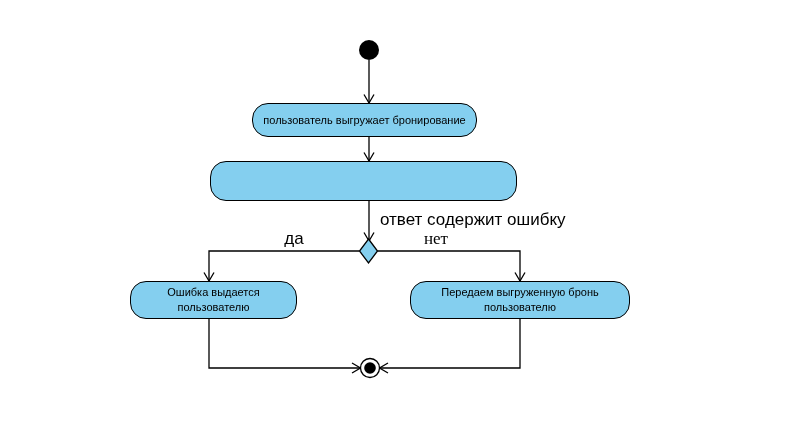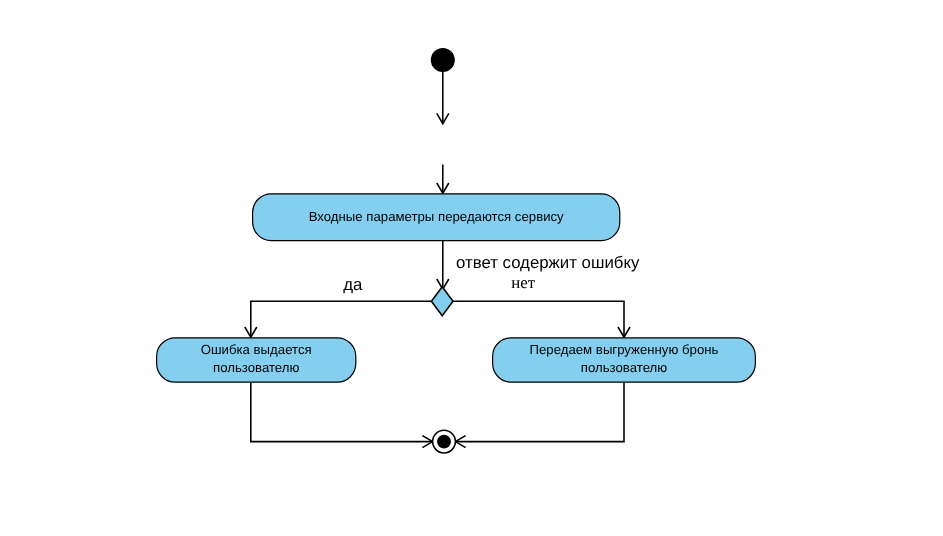--- a/index.html
+++ b/index.html
@@ -35,21 +35,21 @@
     flex-direction: column;
     align-items: center;
     justify-content: center;
     text-align: center;
     font-size: 11px;
     line-height: 1.35;
   }
   .activity .line { white-space: nowrap; }
   .edge-label {
     position: absolute;
-    font-size: 14px;
+    font-size: 17px;
     white-space: nowrap;
   }
   .edge-label.centered { text-align: center; }
 </style>
 </head>
 <body>
 
 <div class="canvas">
 
   <svg class="edges-svg" viewBox="0 0 786 447" xmlns="http://www.w3.org/2000/svg">
@@ -80,23 +80,25 @@
     <circle cx="369" cy="50" r="10" fill="#000000"></circle>
 
     <polygon points="368.5,239 377.5,251 368.5,263 359.5,251" fill="var(--node-fill)" stroke="var(--node-border)" stroke-width="1.3"></polygon>
 
     <g>
       <circle cx="370" cy="368" r="9.5" fill="#FFFFFF" stroke="#000000" stroke-width="1.3"></circle>
       <circle cx="370" cy="368" r="5.8" fill="#000000"></circle>
     </g>
   </svg>
 
+  <div class="activity" style="left:252px; top:103px; width:225px; height:34px;">
+    <div class="line">пользователь выгружает бронирование</div>
+  </div>
 
   <div class="activity" style="left:210px; top:161px; width:307px; height:40px;">
-    <div class="line">Входные параметры передаются сервису</div>
   </div>
 
   <div class="edge-label" style="left:380px; top:210px;">ответ содержит ошибку</div>
 
   <div class="edge-label centered" style="left:280px; top:229px; width:28px;">да</div>
   <div class="edge-label centered" style="left:420px; top:229px; width:32px;font-family:Liberation Serif, serif;">нет</div>
 
   <div class="activity" style="left:130px; top:281px; width:167px; height:38px;">
     <div class="line">Ошибка выдается</div>
     <div class="line">пользователю</div>

